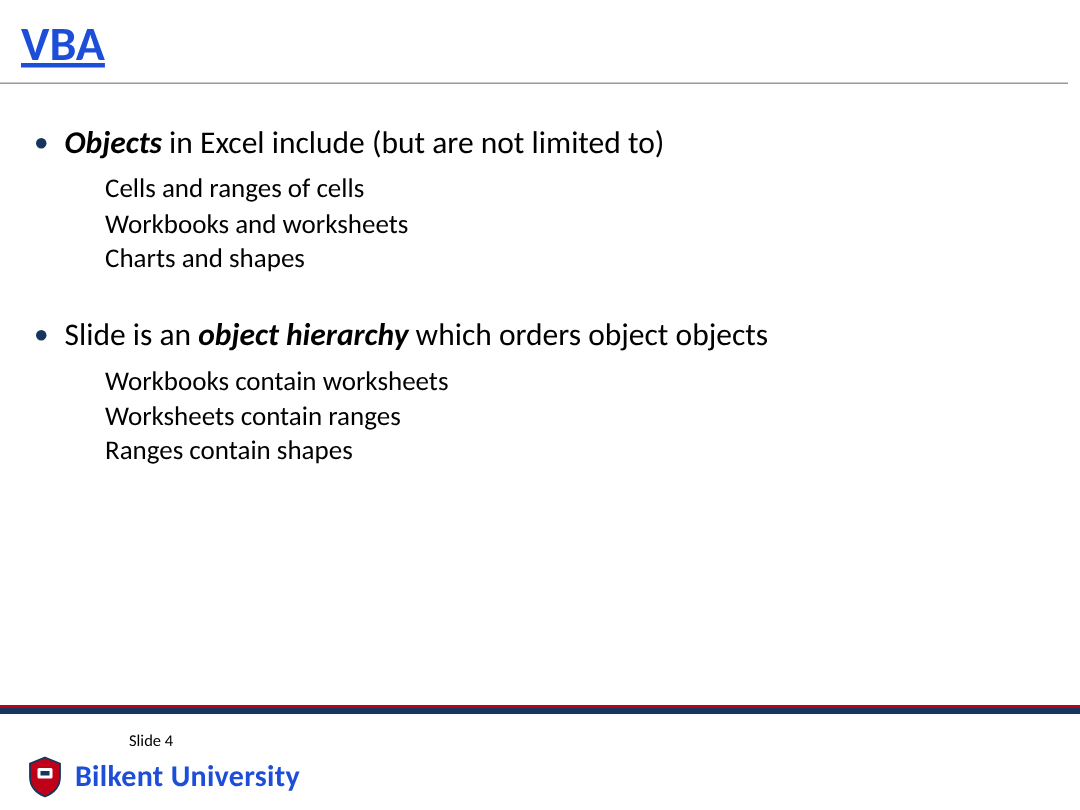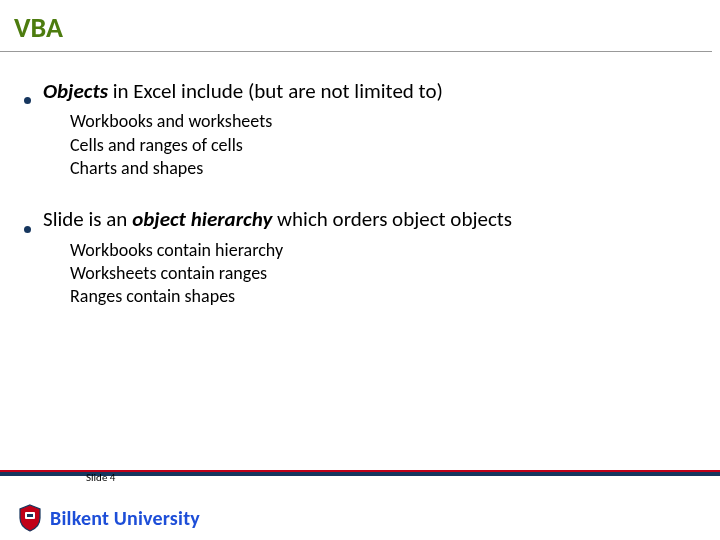--- a/index.html
+++ b/index.html
@@ -1,42 +1,43 @@
 <!DOCTYPE html>
 <html><head>
 <meta charset="utf-8">
 <style>
   * { margin: 0; padding: 0; box-sizing: border-box; }
   html, body { width: 720px; height: 540px; font-family: Calibri, Arial, sans-serif; background: #fff; color: #000; }
   .slide { position: relative; width: 720px; height: 540px; }
   .title {
-    font-size: 28px;
+    font-size: 32px;
     font-weight: 700;
-    color: #4d7c0f;
+    color: #1d4ed8;
     padding: 10px 0 6px 14px;
     border-bottom: 1px solid #999;
     margin: 0 8px 0 0;
+    text-decoration: underline;
   }
   .content { padding: 26px 24px 0 24px; }
-  .bullet-row { display: flex; align-items: flex-end; margin-bottom: 6px; }
+  .bullet-row { display: flex; align-items: flex-start; margin-bottom: 6px; }
   .bullet-dot {
     width: 7px; height: 7px; border-radius: 50%;
     background: #16365e; margin-top: 10px; margin-right: 12px; flex-shrink: 0;
   }
   .bullet-text { font-size: 21px; line-height: 1.25; }
   .sub-list { padding-left: 46px; margin-bottom: 26px; }
   .sub-item { font-size: 18px; line-height: 1.3; }
   .bi { font-style: italic; font-weight: 700; }
   .footer-bar {
     position: absolute; left: 0; right: 0; bottom: 64px;
     height: 6px;
     background: linear-gradient(to bottom, #c00018 0 2px, #16365e 2px 6px);
   }
   .slide-num {
-    position: absolute; left: 86px; bottom: 56px;
+    position: absolute; left: 86px; bottom: 40px;
     font-size: 11px; color: #000;
   }
   .logo-wrap {
     position: absolute; left: 18px; bottom: 8px;
     display: flex; align-items: center; gap: 8px;
   }
   .logo-text {
     font-size: 20px; font-weight: 700; color: #1d4ed8;
     letter-spacing: 0.2px;
   }
@@ -50,33 +51,33 @@
 
   <div class="content">
 
     <div class="bullet-row">
       <div class="bullet-dot"></div>
       <div class="bullet-text">
         <span class="bi">Objects</span><span> in Excel include (but are not limited to)</span>
       </div>
     </div>
     <div class="sub-list">
+      <div class="sub-item">Cells and ranges of cells</div>
       <div class="sub-item">Workbooks and worksheets</div>
-      <div class="sub-item">Cells and ranges of cells</div>
       <div class="sub-item">Charts and shapes</div>
     </div>
 
     <div class="bullet-row">
       <div class="bullet-dot"></div>
       <div class="bullet-text">
         <span>Slide is an </span><span class="bi">object hierarchy</span><span> which orders object objects</span>
       </div>
     </div>
     <div class="sub-list">
-      <div class="sub-item">Workbooks contain hierarchy</div>
+      <div class="sub-item">Workbooks contain worksheets</div>
       <div class="sub-item">Worksheets contain ranges</div>
       <div class="sub-item">Ranges contain shapes</div>
     </div>
 
   </div>
 
   <div class="footer-bar"></div>
 
   <div class="slide-num">Slide 4</div>
 

